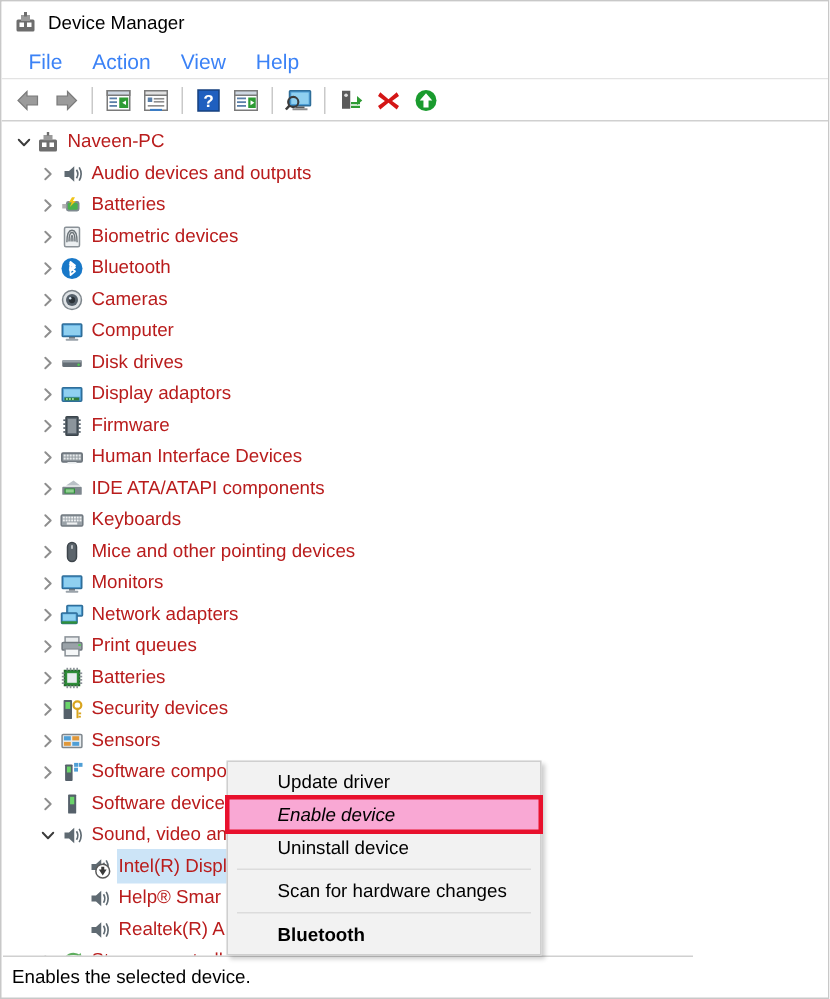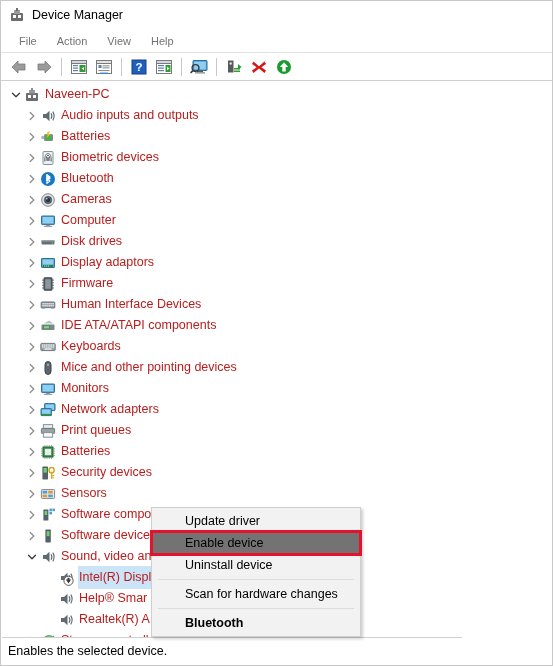--- a/index.html
+++ b/index.html
@@ -36,22 +36,22 @@
   
   #menubar {
     height: 24px;
     background: #ffffff;
     display: flex;
     align-items: center;
     padding-left: 8px;
     border-bottom: 1px solid #e3e3e3;
   }
   #menubar .menu-item {
-    font-size: 11px;
-    color: #737373;
+    font-size: 14px;
+    color: #3b82f6;
     padding: 3px 10px;
     cursor: default;
   }
 
   
   #toolbar {
     height: 28px;
     background: #ffffff;
     display: flex;
     align-items: center;
@@ -145,24 +145,25 @@
     display: flex;
     align-items: center;
     padding-left: 33px;
     font-size: 12.5px;
     color: #000000;
     cursor: default;
     position: relative;
   }
   .ctx-item.bold { font-weight: bold; }
   .ctx-item.highlighted {
-    background: #737373;
+    background: #f9a8d4;
     outline: 3px solid #e8112d;
     outline-offset: -1px;
     z-index: 2;
+    font-style: italic;
   }
   .ctx-sep {
     height: 1px;
     background: #dcdcdc;
     margin: 3px 6px 3px 6px;
   }
 </style>
 </head>
 <body>
 
@@ -308,21 +309,21 @@
         <span class="twisty">
           <svg width="10" height="10" viewBox="0 0 10 10">
             <path d="M3.2 1.5 L6.8 5 L3.2 8.5" fill="none" stroke="#8e8e8e" stroke-width="1.3" stroke-linecap="round" stroke-linejoin="round"></path>
           </svg>
         </span>
         <span class="row-icon"><svg width="16" height="16" viewBox="0 0 16 16">
             <path d="M3 6 L6 6 L9.5 2.8 L9.5 13.2 L6 10 L3 10 Z" fill="#5f6a72"></path>
             <path d="M11 5.2 Q12.8 8 11 10.8" fill="none" stroke="#5f6a72" stroke-width="1.1"></path>
             <path d="M12.8 3.6 Q15.4 8 12.8 12.4" fill="none" stroke="#5f6a72" stroke-width="1.1"></path>
           </svg></span>
-        <span class="row-label">Audio inputs and outputs</span>
+        <span class="row-label">Audio devices and outputs</span>
       </div>
       <div class="row lvl1">
         <span class="twisty">
           <svg width="10" height="10" viewBox="0 0 10 10">
             <path d="M3.2 1.5 L6.8 5 L3.2 8.5" fill="none" stroke="#8e8e8e" stroke-width="1.3" stroke-linecap="round" stroke-linejoin="round"></path>
           </svg>
         </span>
         <span class="row-icon"><svg width="16" height="16" viewBox="0 0 16 16">
             <rect x="4" y="5" width="9" height="7" rx="1.6" fill="#7f8a90"></rect>
             <rect x="5.2" y="6.2" width="6.6" height="4.6" rx="1" fill="#49b04a"></rect>

